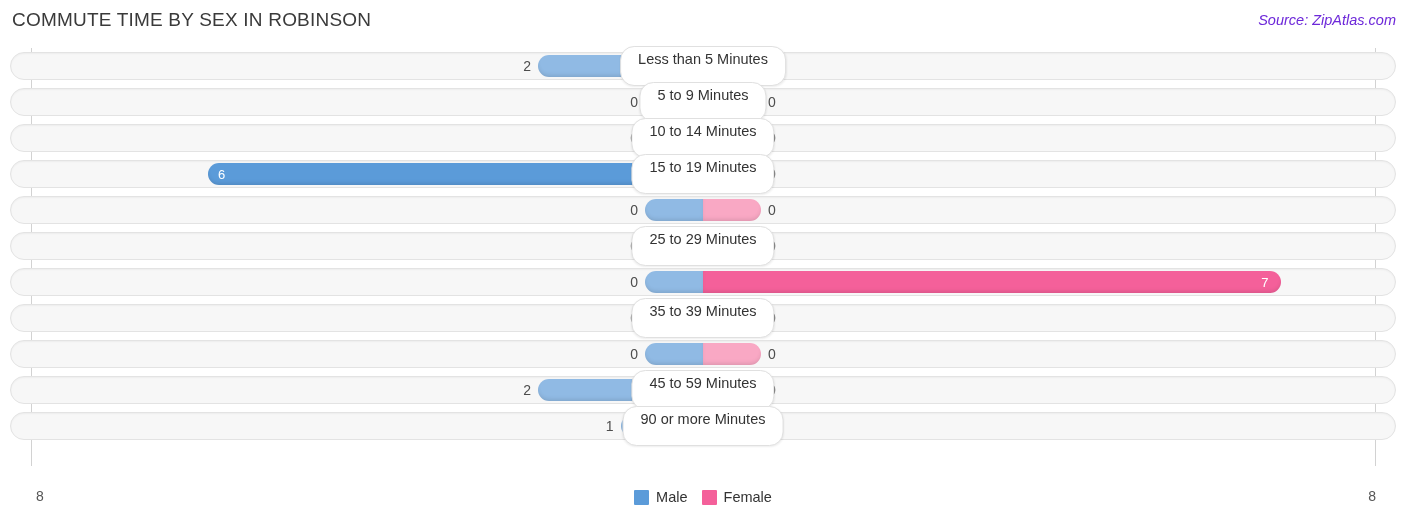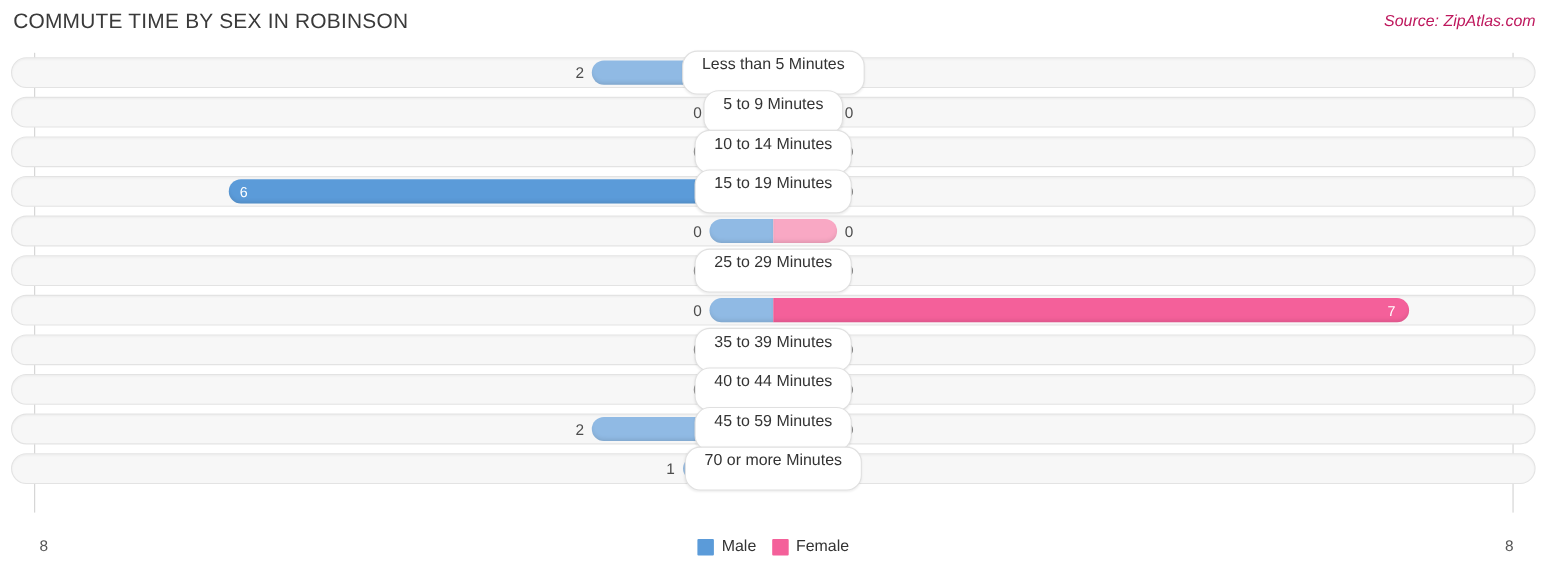--- a/index.html
+++ b/index.html
@@ -26,21 +26,21 @@
     font-size: 19px;
     color: #3a3a3a;
     letter-spacing: .2px;
     white-space: nowrap;
   }
   .source {
     position: absolute;
     right: 10px; top: 12px;
     font-size: 14.5px;
     font-style: italic;
-    color: #be185d;
+    color: #6d28d9;
     white-space: nowrap;
   }
 
   
   .plot {
     position: absolute;
     left: 0; top: 48px;
     width: 1406px;
     height: 434px;
   }
@@ -319,21 +319,20 @@
         <div class="track"></div>
         <div class="bars">
           <div class="side left">
             <span class="val-out left">0</span>
             <div class="bar male" style="width: 58px; background: rgb(144, 186, 228);"></div>
           </div>
           <div class="side right">
             <div class="bar female" style="width: 58px; background: rgb(249, 168, 196);"></div>
             <span class="val-out right">0</span>
           </div>
-          <div class="pill">40 to 44 Minutes</div>
         </div>
       </div>
       <div class="row">
         <div class="track"></div>
         <div class="bars">
           <div class="side left">
             <span class="val-out left">2</span>
             <div class="bar male" style="width: 165px; background: rgb(144, 186, 228);"></div>
           </div>
           <div class="side right">
@@ -347,21 +346,21 @@
         <div class="track"></div>
         <div class="bars">
           <div class="side left">
             <span class="val-out left">1</span>
             <div class="bar male" style="width: 82.5px; background: rgb(144, 186, 228);"></div>
           </div>
           <div class="side right">
             <div class="bar female" style="width: 58px; background: rgb(249, 168, 196);"></div>
             <span class="val-out right">0</span>
           </div>
-          <div class="pill">70 or more Minutes</div>
+          <div class="pill">90 or more Minutes</div>
         </div>
       </div>
     </div>
 </div>
 
 <div class="footer">
   <div class="tick left">8</div>
   <div class="tick right">8</div>
   <div class="legend" id="legend">
       <div class="legend-item">

